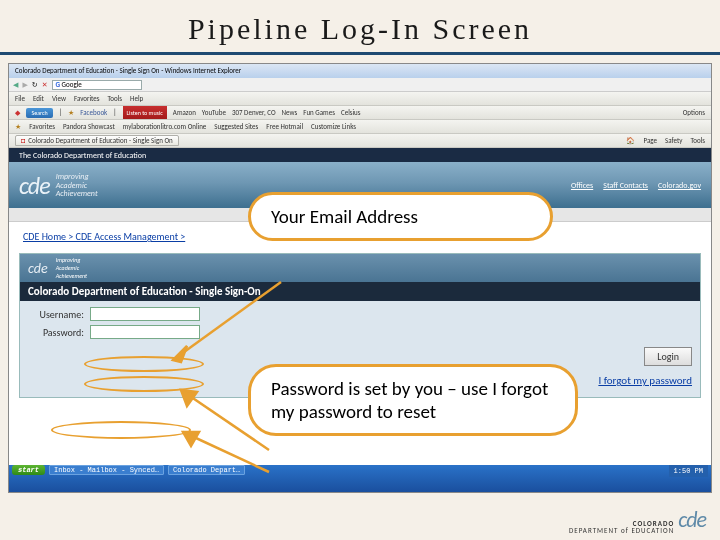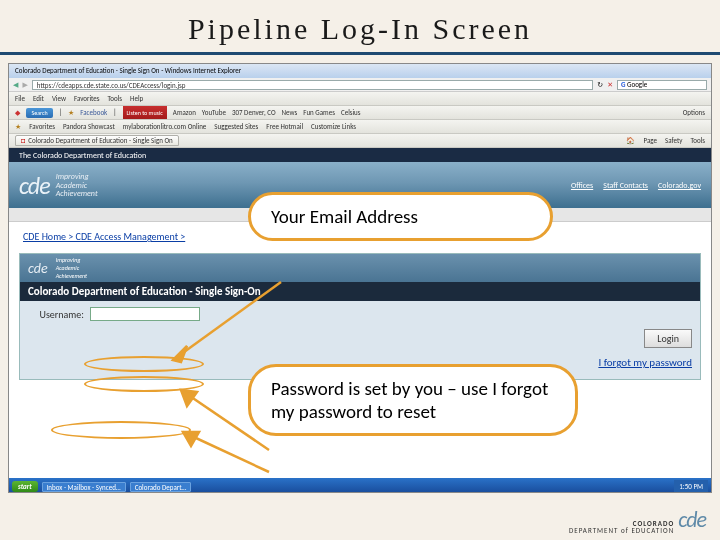--- a/index.html
+++ b/index.html
@@ -240,28 +240,29 @@
   }
   .forgot {
     margin-top: 8px;
     font-size: 11px;
     color: #0a3ea5;
     text-decoration: underline;
   }
   .taskbar {
     position: absolute;
     left: 0; right: 0; bottom: 0;
-    height: 14px;
+    height: 27px;
     background: linear-gradient(#2a72c8,#1a4f9e);
     display: flex;
-    align-items: flex-end;
+    align-items: flex-start;
     font-size: 7px;
     color: #fff;
     gap: 4px;
     padding: 0 3px;
+    font-family: Liberation Mono, monospace;
   }
   .startbtn {
     background: linear-gradient(#5cb531,#2f8a17);
     border-radius: 3px;
     padding: 1px 6px;
     font-style: italic;
     font-weight: bold;
   }
   .tasktab {
     background: #3a7ecf;
@@ -325,21 +326,20 @@
 
 <div class="slide-title">Pipeline Log-In Screen</div>
 
 <div class="screenshot">
 
   <div class="ie-titlebar">Colorado Department of Education - Single Sign On - Windows Internet Explorer</div>
 
   <div class="ie-addr">
     <span style="color:#5a8">◀</span>
     <span style="color:#aaa">▶</span>
-    <div class="urlfield">https://cdeapps.cde.state.co.us/CDEAccess/login.jsp</div>
     <span>↻</span>
     <span style="color:#c33">✕</span>
     <div class="gsearch"><span class="gicon">G</span>&nbsp;<span>Google</span></div>
   </div>
 
   <div class="ie-menubar">
     <span>File</span>
     <span>Edit</span>
     <span>View</span>
     <span>Favorites</span>
@@ -409,20 +409,24 @@
         <span style="font-size:6px;white-space:pre-line;font-style:italic">Improving
 Academic
 Achievement</span>
       </div>
       <div class="login-sub">Colorado Department of Education - Single Sign-On</div>
       <div class="login-form">
         <div class="frow">
           <label>Username:</label>
           <div class="inp"></div>
         </div>
+        <div class="frow">
+          <label>Password:</label>
+          <div class="inp"></div>
+        </div>
         <div class="login-btn">Login</div>
         <div class="forgot">I forgot my password</div>
       </div>
     </div>
   </div>
 
   <div class="taskbar">
     <div class="startbtn">start</div>
     <div class="tasktab">Inbox - Mailbox - Synced…</div>
     <div class="tasktab">Colorado Depart…</div>

